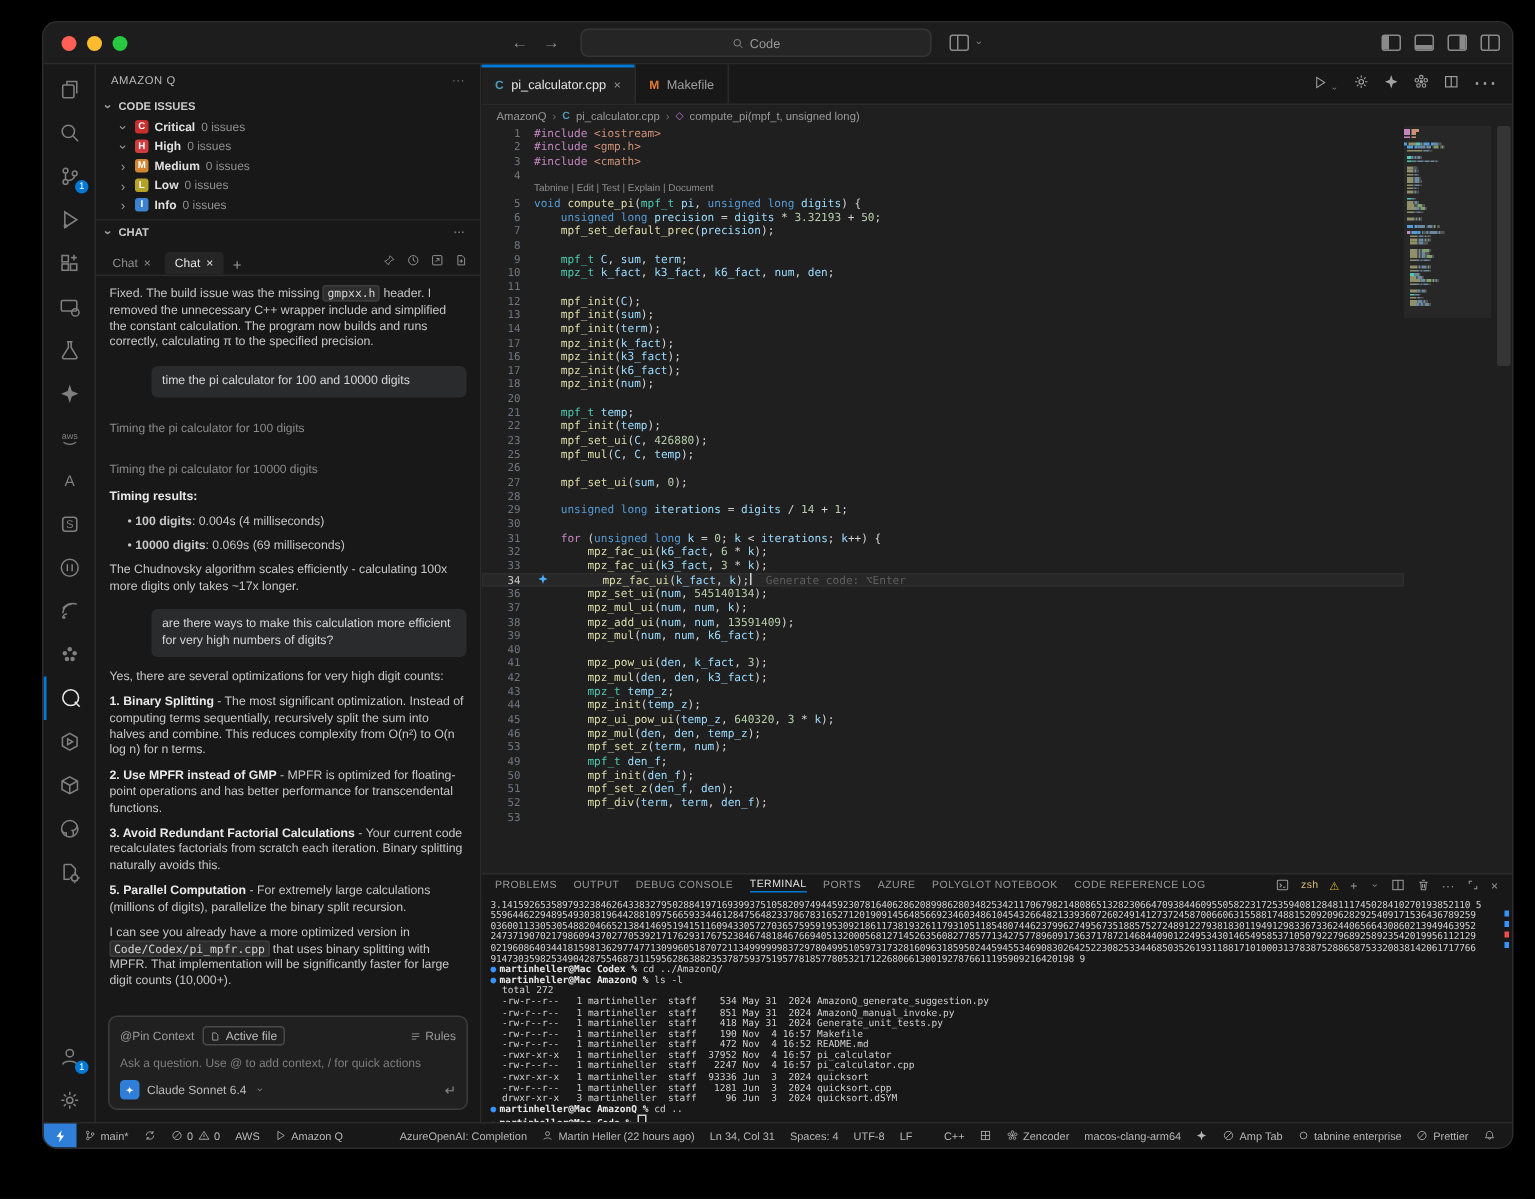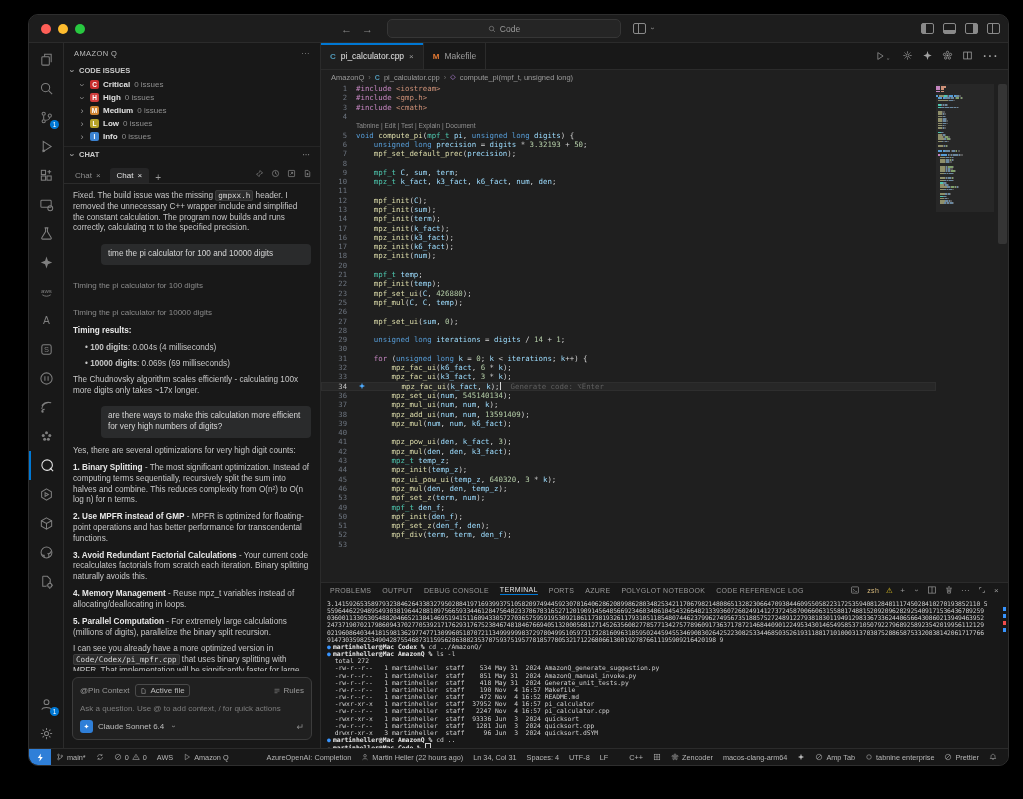--- a/index.html
+++ b/index.html
@@ -385,21 +385,20 @@
           <div class="msg-status"><span>Timing the pi calculator for 10000 digits</span></div>
           <div class="msg-p"><b>Timing results:</b></div>
           <div class="msg-li"><span>• </span><b>100 digits</b><span>: 0.004s (4 milliseconds)</span></div>
           <div class="msg-li"><span>• </span><b>10000 digits</b><span>: 0.069s (69 milliseconds)</span></div>
           <div class="msg-p"><span>The Chudnovsky algorithm scales efficiently - calculating 100x more digits only takes ~17x longer.</span></div>
           <div class="msg-user"><span>are there ways to make this calculation more efficient for very high numbers of digits?</span></div>
           <div class="msg-p"><span>Yes, there are several optimizations for very high digit counts:</span></div>
           <div class="msg-p"><b>1. Binary Splitting</b><span> - The most significant optimization. Instead of computing terms sequentially, recursively split the sum into halves and combine. This reduces complexity from O(n²) to O(n log n) for n terms.</span></div>
           <div class="msg-p"><b>2. Use MPFR instead of GMP</b><span> - MPFR is optimized for floating-point operations and has better performance for transcendental functions.</span></div>
           <div class="msg-p"><b>3. Avoid Redundant Factorial Calculations</b><span> - Your current code recalculates factorials from scratch each iteration. Binary splitting naturally avoids this.</span></div>
-          <div class="msg-p"><b>4. Memory Management</b><span> - Reuse mpz_t variables instead of allocating/deallocating in loops.</span></div>
           <div class="msg-p"><b>5. Parallel Computation</b><span> - For extremely large calculations (millions of digits), parallelize the binary split recursion.</span></div>
           <div class="msg-p"><span>I can see you already have a more optimized version in </span><span class="code-chip">Code/Codex/pi_mpfr.cpp</span><span> that uses binary splitting with MPFR. That implementation will be significantly faster for large digit counts (10,000+).</span></div>
         </div>
       <div class="chat-input">
         <div class="ci-row1">
           <span>@Pin Context</span>
           <span class="chip">
             <span class="ico" style="width:7px;height:8px"><svg viewBox="0 0 16 16">
                   <path d="M4 2.5h5l3 3v8H4z"></path>
                 </svg></span>

